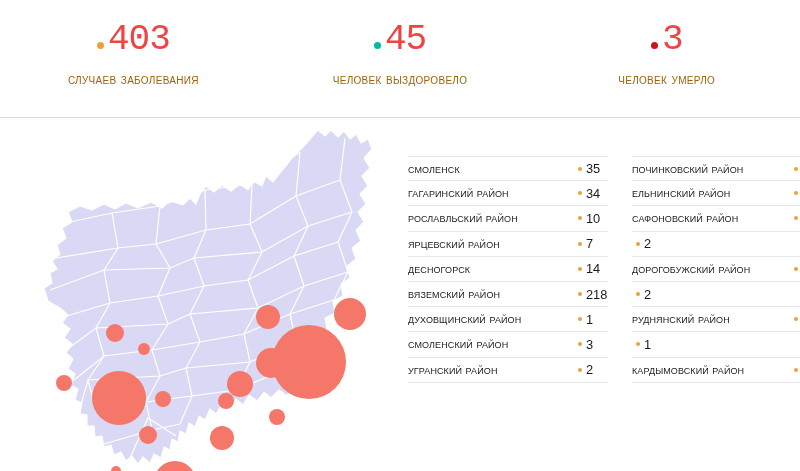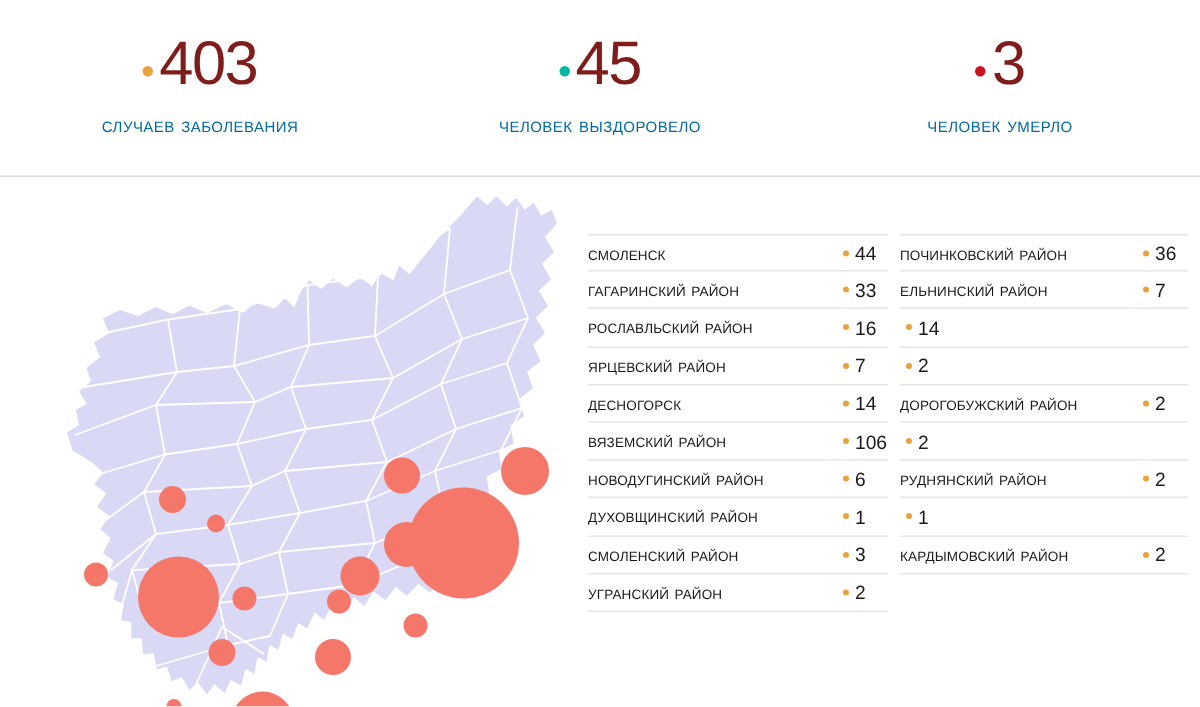--- a/index.html
+++ b/index.html
@@ -44,33 +44,33 @@
     height: 7px;
     border-radius: 50%;
     margin-right: 4px;
     margin-bottom: -10px;
     flex: 0 0 auto;
   }
   .stat-dot.orange { background: #eda13b; }
   .stat-dot.teal   { background: #00b89c; }
   .stat-dot.red    { background: #cc1122; }
   .stat-number {
-    font-family: Liberation Sans, sans-serif;
-    font-size: 41px;
+    font-family: Liberation Mono, monospace;
+    font-size: 36px;
     font-weight: 400;
-    color: #7f1d1d;
+    color: #ef4444;
     letter-spacing: -1px;
     line-height: 1;
   }
   .stat-label {
     margin-top: 13px;
     font-size: 14.5px;
     font-weight: 400;
     letter-spacing: 0.3px;
-    color: #0369a1;
+    color: #a16207;
     font-variant: small-caps;
     text-transform: lowercase;
     white-space: nowrap;
   }
   .stat-label::first-letter { font-size: 1em; }
 
   
   .content {
     display: flex;
     width: 800px;
@@ -101,20 +101,21 @@
     flex: 1 1 auto;
     padding: 38px 6px 0 0;
     box-sizing: border-box;
     display: flex;
     gap: 0;
   }
   .tbl-col {
     display: flex;
     flex-direction: column;
     box-sizing: border-box;
+    margin-left: 16px;
   }
   .tbl-col.left  { width: 202px; padding-left: 2px; }
   .tbl-col.right { width: 200px; padding-left: 8px; }
 
   .tbl-row {
     height: 25.2px;
     display: flex;
     align-items: center;
     border-bottom: 1px solid #e6e6e6;
     box-sizing: border-box;
@@ -254,63 +255,56 @@
     </svg>
   </div>
 
   <div class="table-panel">
 
     <div class="tbl-col left">
       <div class="tbl-row">
         <span class="tbl-name">Смоленск</span>
         <span class="tbl-val-wrap">
           <span class="tbl-bullet"></span>
-          <span class="tbl-val">44</span>
+          <span class="tbl-val">35</span>
         </span>
       </div>
       <div class="tbl-row">
         <span class="tbl-name">Гагаринский район</span>
         <span class="tbl-val-wrap">
           <span class="tbl-bullet"></span>
-          <span class="tbl-val">33</span>
+          <span class="tbl-val">34</span>
         </span>
       </div>
       <div class="tbl-row">
         <span class="tbl-name">Рославльский район</span>
         <span class="tbl-val-wrap">
           <span class="tbl-bullet"></span>
-          <span class="tbl-val">16</span>
+          <span class="tbl-val">10</span>
         </span>
       </div>
       <div class="tbl-row">
         <span class="tbl-name">Ярцевский район</span>
         <span class="tbl-val-wrap">
           <span class="tbl-bullet"></span>
           <span class="tbl-val">7</span>
         </span>
       </div>
       <div class="tbl-row">
         <span class="tbl-name">Десногорск</span>
         <span class="tbl-val-wrap">
           <span class="tbl-bullet"></span>
           <span class="tbl-val">14</span>
         </span>
       </div>
       <div class="tbl-row">
         <span class="tbl-name">Вяземский район</span>
         <span class="tbl-val-wrap">
           <span class="tbl-bullet"></span>
-          <span class="tbl-val">106</span>
-        </span>
-      </div>
-      <div class="tbl-row">
-        <span class="tbl-name">Новодугинский район</span>
-        <span class="tbl-val-wrap">
-          <span class="tbl-bullet"></span>
-          <span class="tbl-val">6</span>
+          <span class="tbl-val">218</span>
         </span>
       </div>
       <div class="tbl-row">
         <span class="tbl-name">Духовщинский район</span>
         <span class="tbl-val-wrap">
           <span class="tbl-bullet"></span>
           <span class="tbl-val">1</span>
         </span>
       </div>
       <div class="tbl-row">
@@ -338,20 +332,21 @@
         </span>
       </div>
       <div class="tbl-row">
         <span class="tbl-name">Ельнинский район</span>
         <span class="tbl-val-wrap">
           <span class="tbl-bullet"></span>
           <span class="tbl-val">7</span>
         </span>
       </div>
       <div class="tbl-row">
+        <span class="tbl-name">Сафоновский район</span>
         <span class="tbl-val-wrap">
           <span class="tbl-bullet"></span>
           <span class="tbl-val">14</span>
         </span>
       </div>
       <div class="tbl-row">
         <span class="tbl-val-wrap">
           <span class="tbl-bullet"></span>
           <span class="tbl-val">2</span>
         </span>

